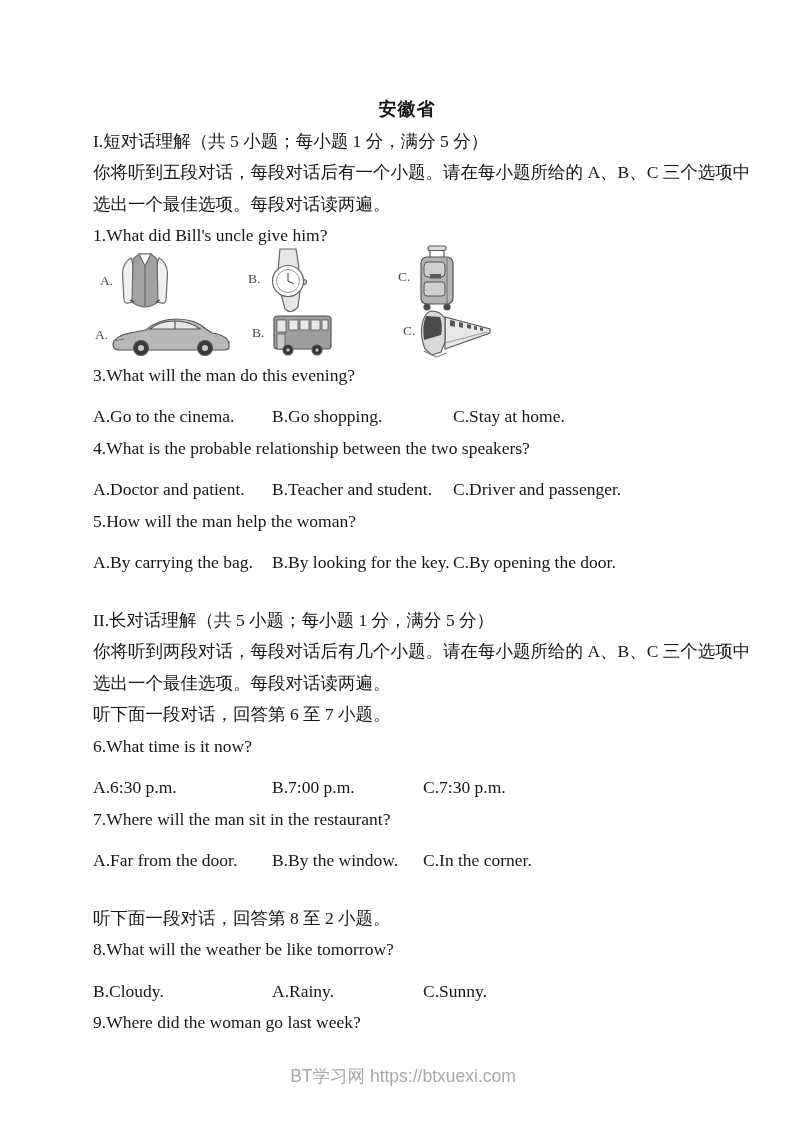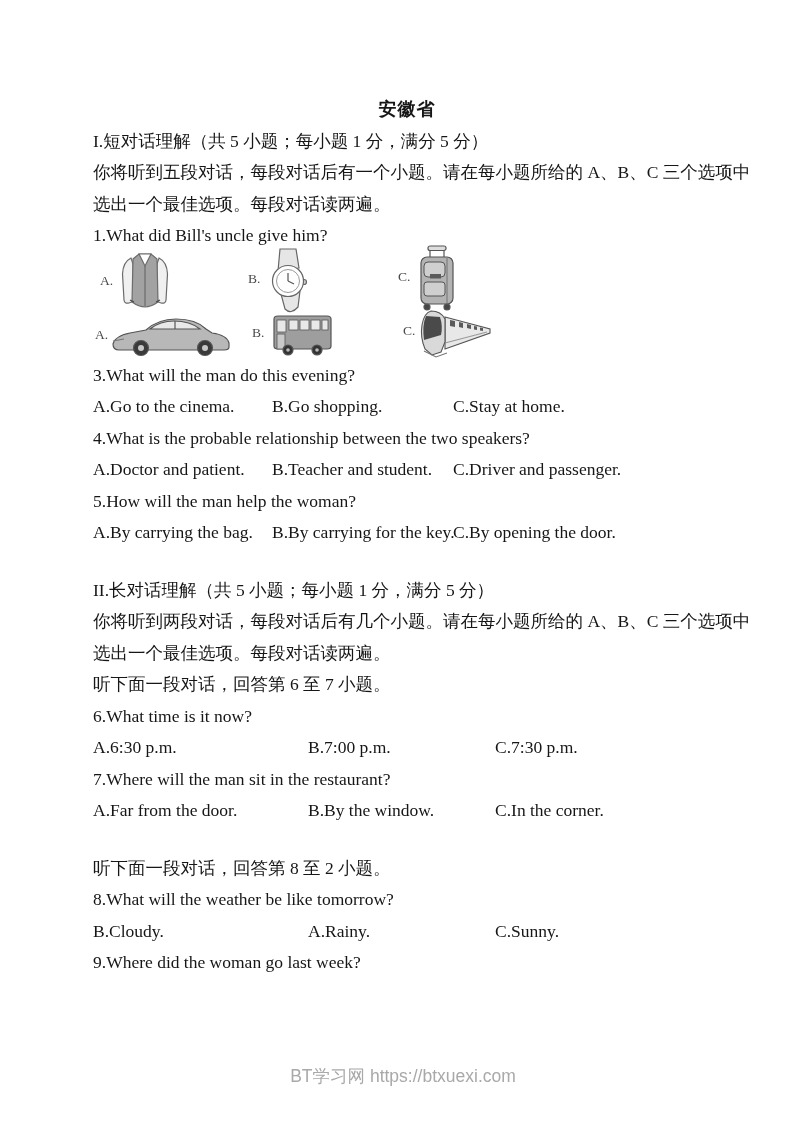--- a/index.html
+++ b/index.html
@@ -4,22 +4,22 @@
 <style>
   html,body{margin:0;padding:0;}
   body{
     width:793px;height:1122px;background:#ffffff;position:relative;
     font-family:"Liberation Serif","DejaVu Serif",serif;color:#161616;
     overflow:hidden;
   }
   .doc{position:absolute;top:94px;left:93px;width:628px;}
   .line{font-size:17.5px;line-height:31.5px;white-space:nowrap;}
   .title-line{text-align:center;font-weight:bold;font-size:18px;letter-spacing:1px;}
-  .opts{display:grid;grid-template-columns:179px 181px 1fr;}
-  .opts.narrow{grid-template-columns:179px 151px 1fr;gap:36px;}
+  .opts{display:grid;grid-template-columns:179px 181px 1fr;margin-top:10px;}
+  .opts.narrow{grid-template-columns:179px 151px 1fr;}
   .gap{height:26px;}
   .img-row{position:relative;}
   .img-row1{height:62px;}
   .img-row2{height:46px;}
   .img-label{position:absolute;font-size:13.5px;color:#4a4a4a;line-height:1;}
   .abs{position:absolute;}
   .footer{
     position:absolute;left:0;right:0;top:1064px;text-align:center;
     color:#a9a9a9;font-family:"Liberation Sans","DejaVu Sans",sans-serif;
     font-size:17.5px;
@@ -138,21 +138,21 @@
   <div class="line">4.What is the probable relationship between the two speakers?</div>
   <div class="line opts">
     <span>A.Doctor and patient.</span>
     <span>B.Teacher and student.</span>
     <span>C.Driver and passenger.</span>
   </div>
 
   <div class="line">5.How will the man help the woman?</div>
   <div class="line opts">
     <span>A.By carrying the bag.</span>
-    <span>B.By carrying for the key.</span>
+    <span>B.By looking for the key.</span>
     <span>C.By opening the door.</span>
   </div>
 
   <div class="gap"></div>
 
   <div class="line">II.长对话理解（共 5 小题；每小题 1 分，满分 5 分）</div>
   <div class="line">你将听到两段对话，每段对话后有几个小题。请在每小题所给的 A、B、C 三个选项中</div>
   <div class="line">选出一个最佳选项。每段对话读两遍。</div>
   <div class="line">听下面一段对话，回答第 6 至 7 小题。</div>
 

